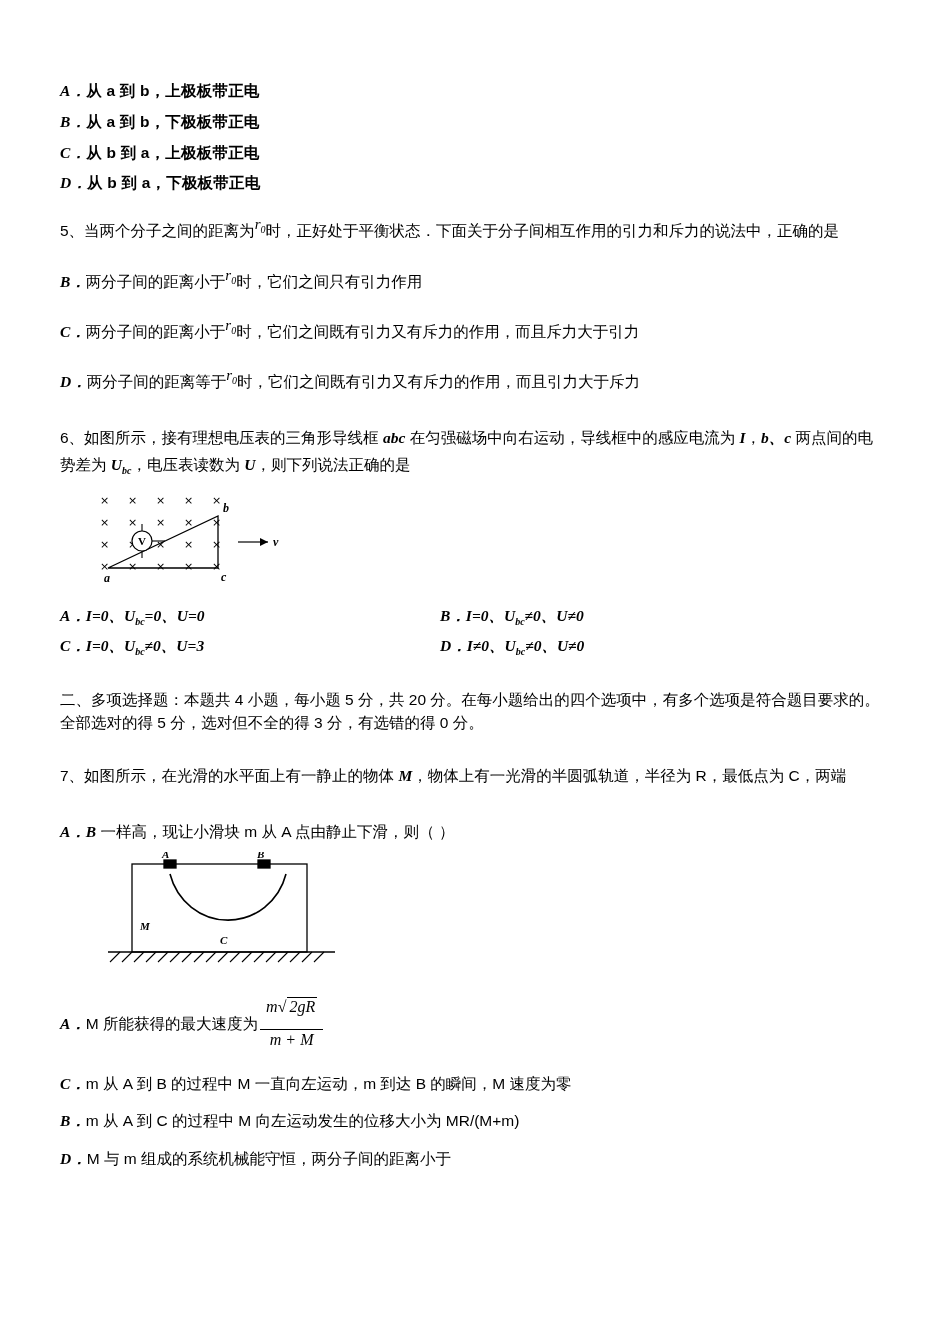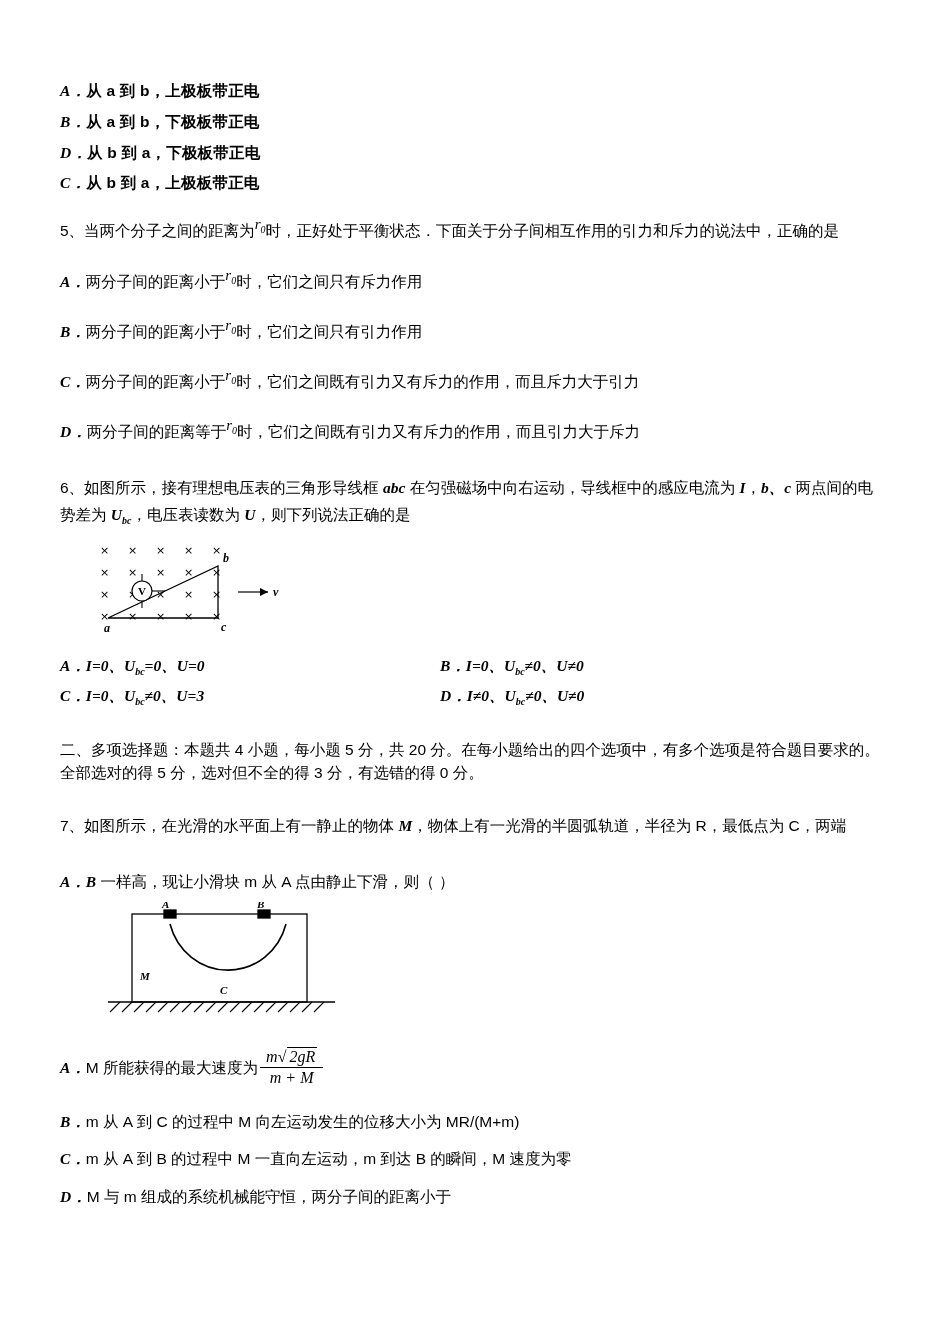--- a/index.html
+++ b/index.html
@@ -151,21 +151,21 @@
     border-top: 1px solid #000;
     height: 0;
   }
   .frac .den {
     display: block;
     padding: 1px 6px 0 6px;
   }
   .sqrt {
     display: inline-block;
     border-top: 1px solid #000;
-    padding: 0 2px 0 2px;
+    padding: 0 2px 12px 2px;
     margin-left: 1px;
   }
   .radsym {
     font-style: normal;
   }
   .opts7 {
     margin-top: 24px;
   }
   .opts7 .row {
     font-size: 15.5px;
@@ -182,29 +182,28 @@
 </style>
 </head>
 <body>
 
 <div class="page">
   <div class="content">
 
     <div>
       <p class="opt-line"><span class="lbl">A．</span><span>从 a 到 b，上极板带正电</span></p>
       <p class="opt-line"><span class="lbl">B．</span><span>从 a 到 b，下极板带正电</span></p>
+      <p class="opt-line"><span class="lbl">C．</span><span>从 b 到 a，上极板带正电</span></p>
       <p class="opt-line"><span class="lbl">D．</span><span>从 b 到 a，下极板带正电</span></p>
-      <p class="opt-line"><span class="lbl">C．</span><span>从 b 到 a，上极板带正电</span></p>
     </div>
 
     <p class="qline q5">
       <span>5、当两个分子之间的距离为</span><span class="r0"><span>r</span><span class="s">0</span></span><span>时，正好处于平衡状态．下面关于分子间相互作用的引力和斥力的说法中，正确的是</span>
     </p>
 
-    <p class="q5opt"><span class="lbl">A．</span><span>两分子间的距离小于</span><span class="r0"><span>r</span><span class="s">0</span></span><span>时，它们之间只有斥力作用</span></p>
 
     <p class="q5opt"><span class="lbl">B．</span><span>两分子间的距离小于</span><span class="r0"><span>r</span><span class="s">0</span></span><span>时，它们之间只有引力作用</span></p>
 
     <p class="q5opt"><span class="lbl">C．</span><span>两分子间的距离小于</span><span class="r0"><span>r</span><span class="s">0</span></span><span>时，它们之间既有引力又有斥力的作用，而且斥力大于引力</span></p>
 
     <p class="q5opt"><span class="lbl">D．</span><span>两分子间的距离等于</span><span class="r0"><span>r</span><span class="s">0</span></span><span>时，它们之间既有引力又有斥力的作用，而且引力大于斥力</span></p>
 
     <div class="q6">
       <span>6、如图所示，接有理想电压表的三角形导线框 </span><i class="is">abc</i><span> 在匀强磁场中向右运动，导线框中的感应电流为 </span><i class="is">I</i><span>，</span><i class="is">b、c</i><span> 两点间的电</span><br>
       <span>势差为 </span><i class="is">U</i><i class="is sub">bc</i><span>，电压表读数为 </span><i class="is">U</i><span>，则下列说法正确的是</span>
@@ -323,19 +322,19 @@
       <span style="font-family:'Liberation Serif',serif;font-weight:bold;font-style:italic;">A．</span>
       <span>M 所能获得的最大速度为</span>
       <span class="frac">
         <span class="num"><i>m</i><span class="radsym">√</span><span class="sqrt"><i>2gR</i></span></span>
         <span class="bar"></span>
         <span class="den">m + M</span>
       </span>
     </div>
 
     <div class="opts7">
+      <div class="row"><span class="lbl">C．</span><span>m 从 A 到 B 的过程中 M 一直向左运动，m 到达 B 的瞬间，M 速度为零</span></div>
       <div class="row"><span class="lbl">B．</span><span>m 从 A 到 C 的过程中 M 向左运动发生的位移大小为 MR/(M+m)</span></div>
-      <div class="row"><span class="lbl">C．</span><span>m 从 A 到 B 的过程中 M 一直向左运动，m 到达 B 的瞬间，M 速度为零</span></div>
       <div class="row"><span class="lbl">D．</span><span>M 与 m 组成的系统机械能守恒，两分子间的距离小于</span></div>
     </div>
 
   </div>
 </div>
 
 </body></html>

